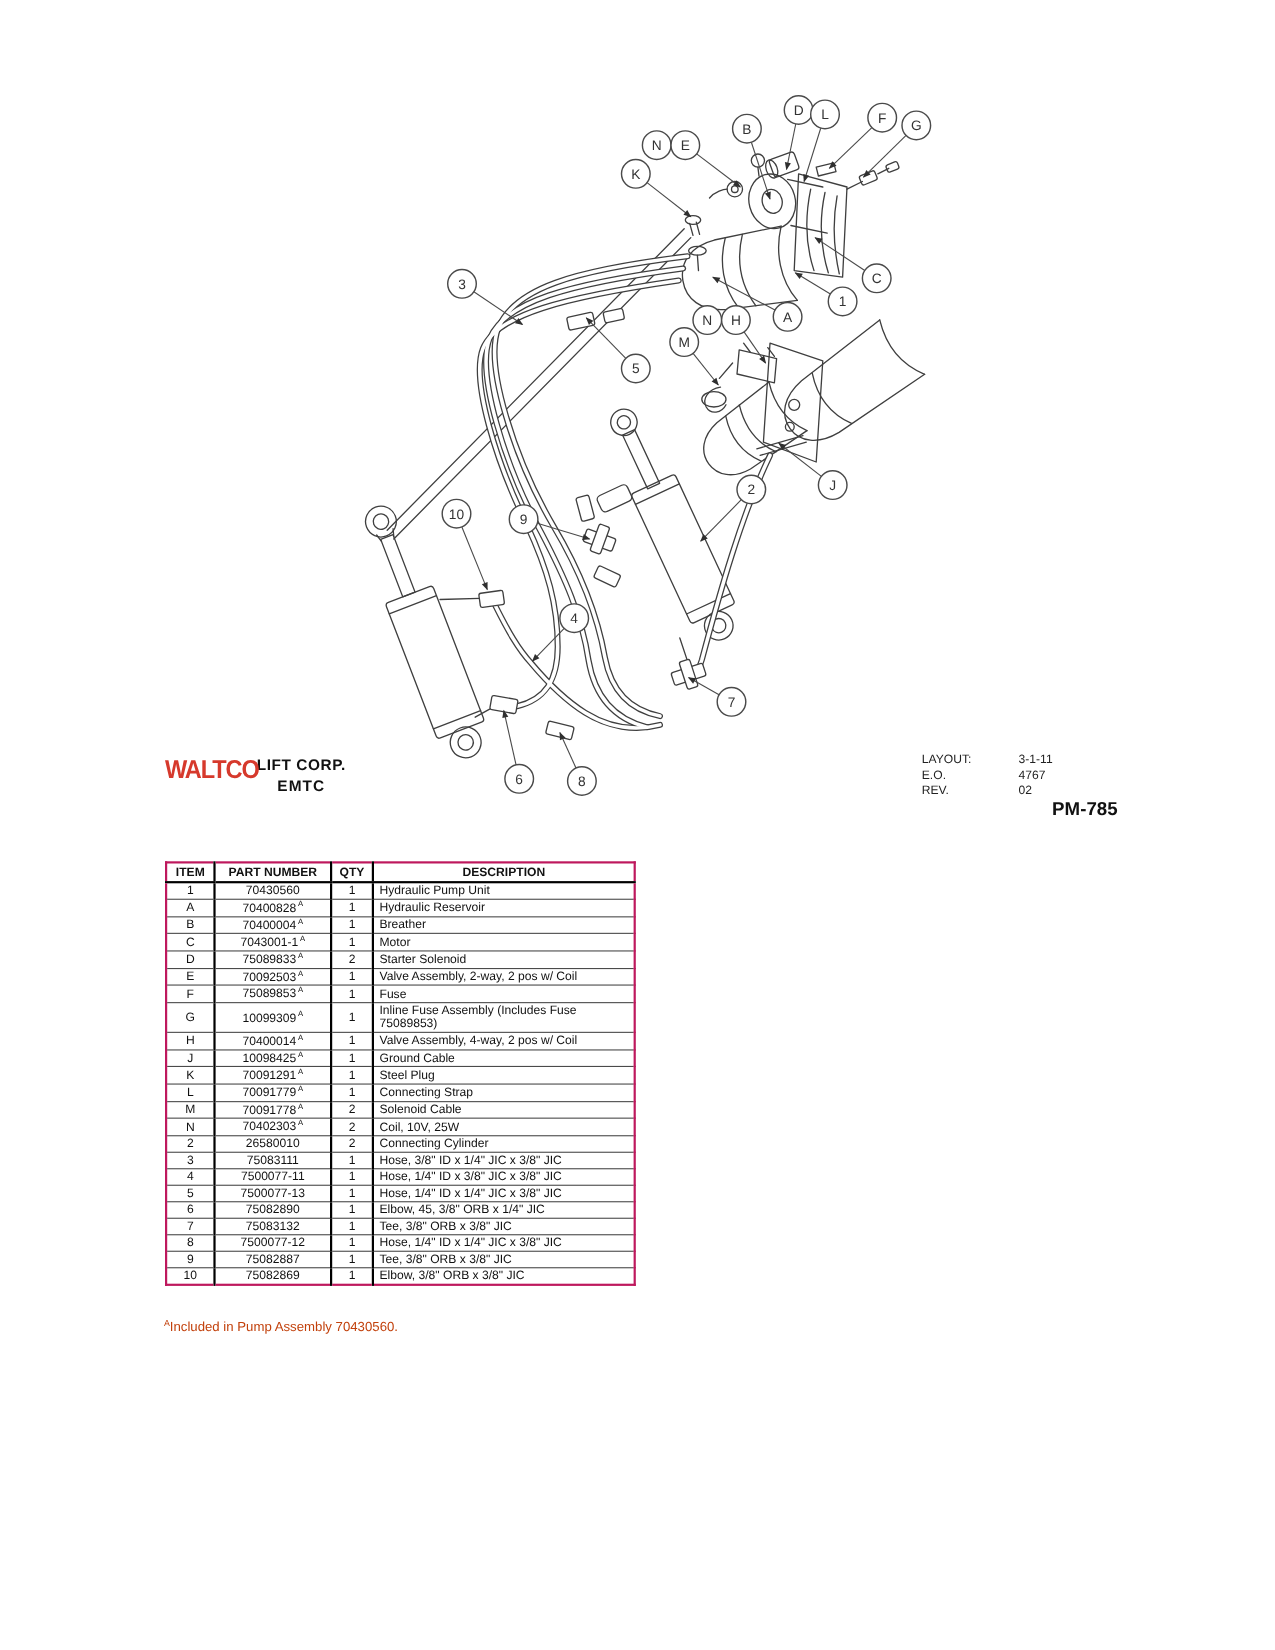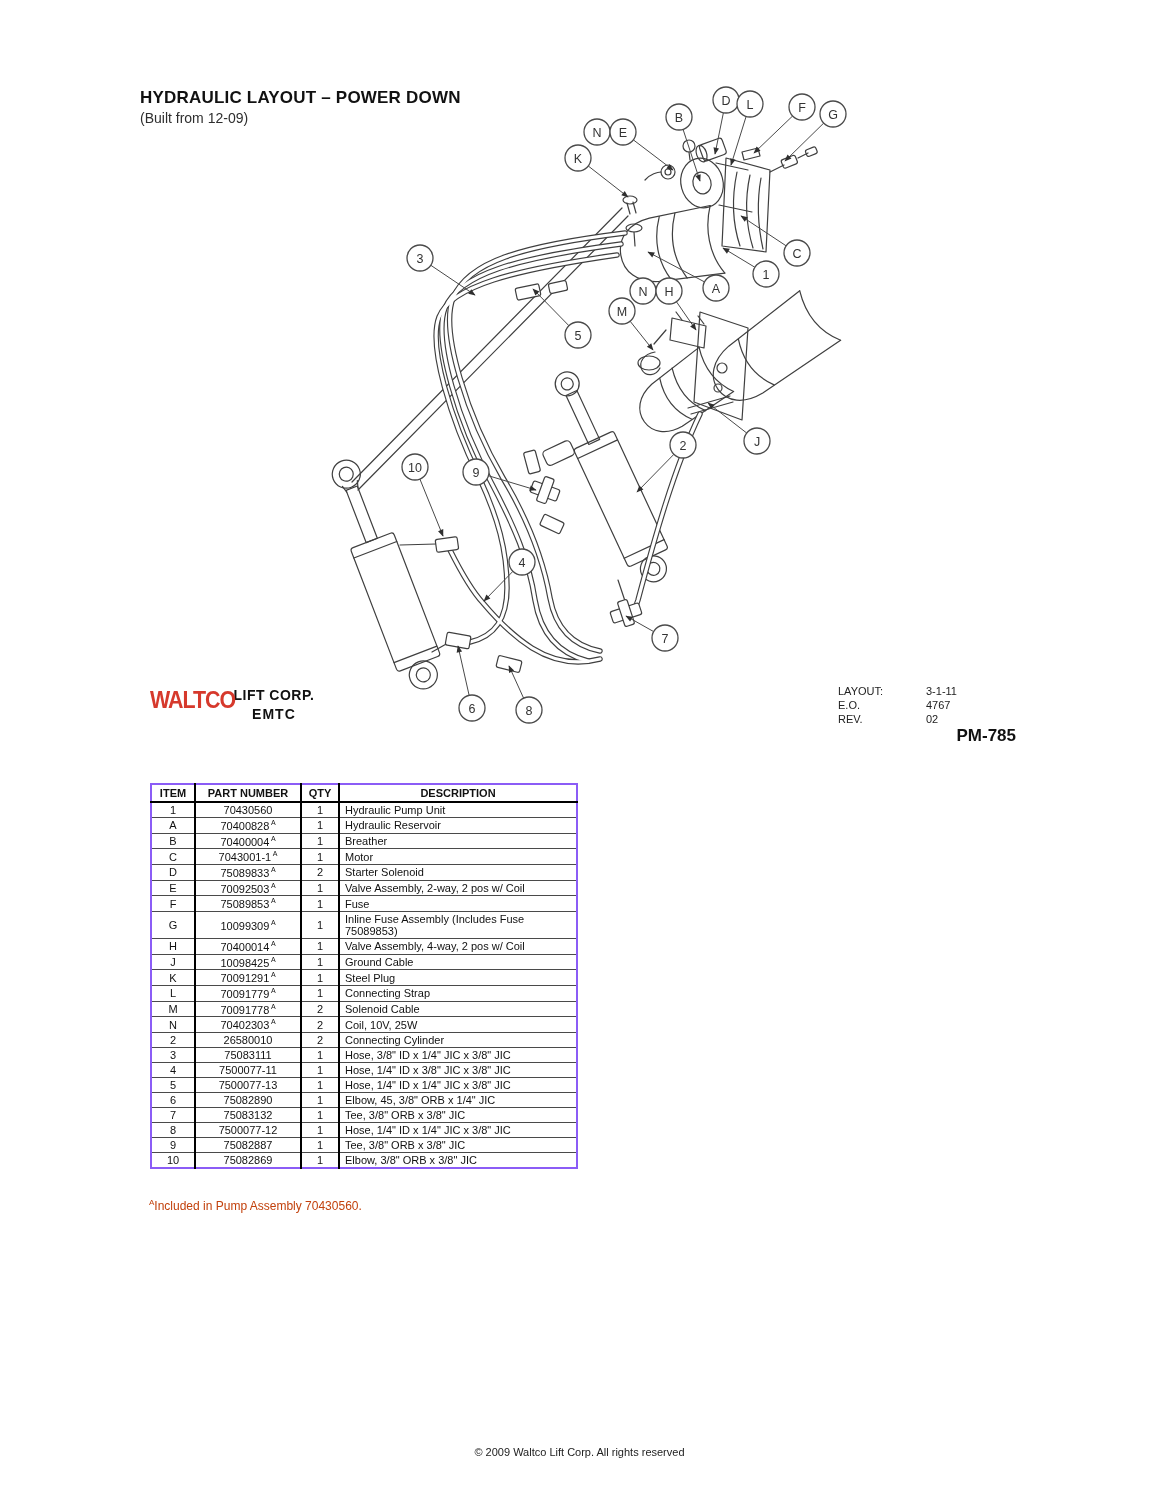--- a/index.html
+++ b/index.html
@@ -19,21 +19,21 @@
   .brand-company { font-size:14px; font-weight:bold; letter-spacing:.5px; color:#111; }
   .brand-division { font-size:14px; font-weight:bold; letter-spacing:1px; color:#111; margin-top:3px; }
 
   .rev-block { position:absolute; left:838px; top:684px; font-size:11px; color:#222; }
   .rev-row { display:flex; line-height:14px; }
   .rev-label { width:88px; }
   .rev-value { }
   .doc-number { position:absolute; left:850px; top:726px; width:166px; text-align:right; font-size:17px; font-weight:bold; color:#111; }
 
   .parts-table-wrap { position:absolute; left:150px; top:783px; }
-  table.parts { border-collapse:collapse; border:2px solid #8b5cf6; font-size:11px; color:#111; table-layout:fixed; width:426px; }
+  table.parts { border-collapse:collapse; border:2px solid #be185d; font-size:11px; color:#111; table-layout:fixed; width:426px; }
   table.parts th { border-left:2px solid #000; border-bottom:2px solid #000; font-weight:bold; font-size:11px; padding:2px 2px; text-align:center; }
   table.parts th:first-child { border-left:none; }
   table.parts td { border-left:2px solid #000; border-top:1px solid #4a4a4a; padding:1px 2px; height:15px; text-align:center; }
   table.parts td:first-child { border-left:none; }
   table.parts td.desc { text-align:left; padding-left:5px; }
   table.parts tr:first-child td { border-top:none; }
   table.parts sup { font-size:7px; vertical-align:super; }
   .col-item { width:44px; } .col-part { width:106px; } .col-qty { width:38px; } .col-desc { width:238px; }
 
   .footnote { position:absolute; left:149px; top:1198px; font-size:12px; color:#c2410c; }
@@ -41,24 +41,20 @@
 
   .page-footer { position:absolute; left:0; top:1446px; width:100%; text-align:center; font-size:11px; color:#222; }
 
   svg text.balloon-label { font-family:"Liberation Sans", sans-serif; font-size:12.5px; fill:#333; }
 </style>
 </head>
 <body>
 
 <div class="page">
 
-  <div class="title-block">
-    <div class="doc-title">HYDRAULIC LAYOUT – POWER DOWN</div>
-    <div class="doc-subtitle">(Built from 12-09)</div>
-  </div>
 
   <svg class="diagram-layer" viewBox="0 0 1159 770" xmlns="http://www.w3.org/2000/svg">
     <defs>
       <marker id="arrow" viewBox="0 0 10 10" refX="9" refY="5" markerWidth="9" markerHeight="7" orient="auto">
         <path d="M0,1 L10,5 L0,9 Z" fill="#2f2f2f"></path>
       </marker>
     </defs>
 
     <g stroke="#3f3f3f" fill="none" stroke-width="1.2" stroke-linecap="round" stroke-linejoin="round">
 
@@ -468,15 +464,14 @@
             <td>75082869</td>
             <td>1</td>
             <td class="desc">Elbow, 3/8" ORB x 3/8" JIC</td>
           </tr>
         </tbody>
     </table>
   </div>
 
   <div class="footnote"><sup>A</sup><span>Included in Pump Assembly 70430560.</span></div>
 
-  <div class="page-footer">© 2009 Waltco Lift Corp. All rights reserved</div>
 
 </div>
 
 </body></html>

